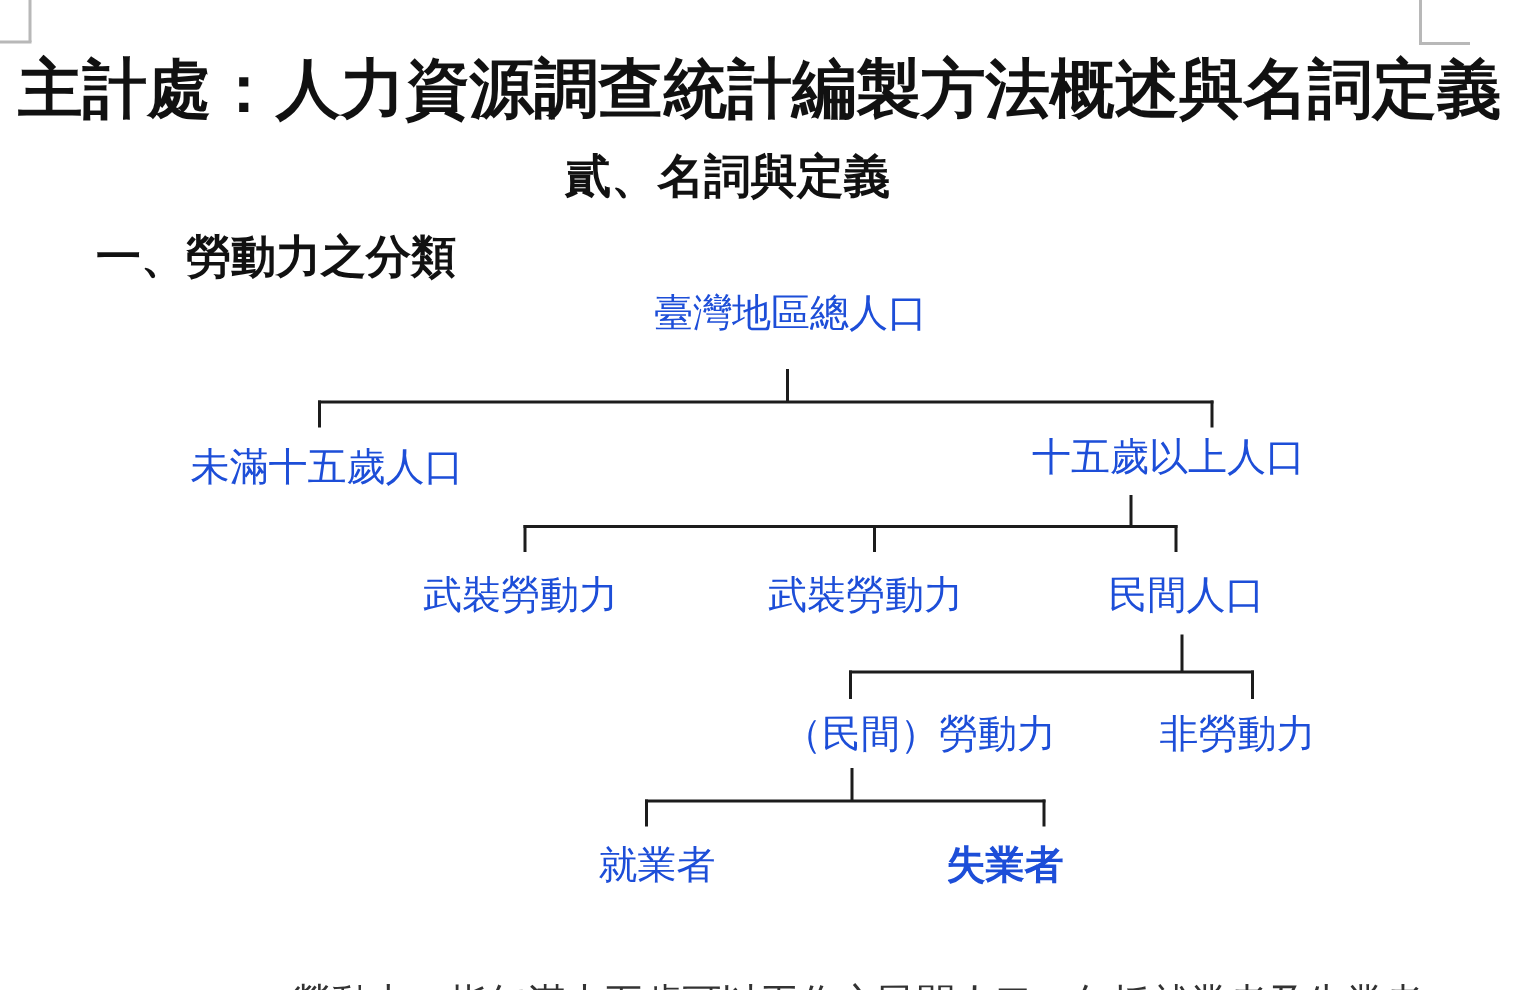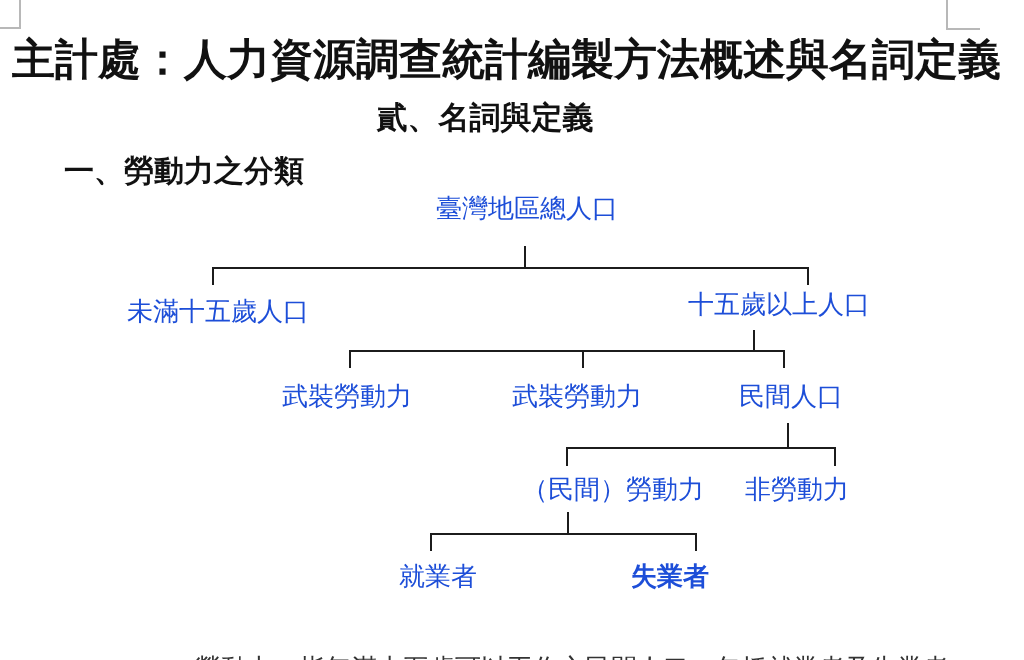--- a/index.html
+++ b/index.html
@@ -162,21 +162,21 @@
     <div class="node" style="left:347px; top:381px;">
       <div>武裝勞動力</div>
     </div>
 
     <div class="node" style="left:577px; top:381px;">武裝勞動力</div>
 
     <div class="node" style="left:791px; top:381px;">民間人口</div>
 
     <div class="node" style="left:613px; top:474px;">（民間）勞動力</div>
 
-    <div class="node" style="left:797px; top:474px;">非勞動力</div>
+    <div class="node" style="left:825px; top:474px;">非勞動力</div>
 
     <div class="node" style="left:438px; top:561px;">就業者</div>
 
     <div class="node" style="left:670px; top:561px;font-weight:bold;">失業者</div>
   </div>
 
   <div class="clipped-line">勞動力：指年滿十五歲可以工作之民間人口，包括就業者及失業者。</div>
 
 </div>
 

